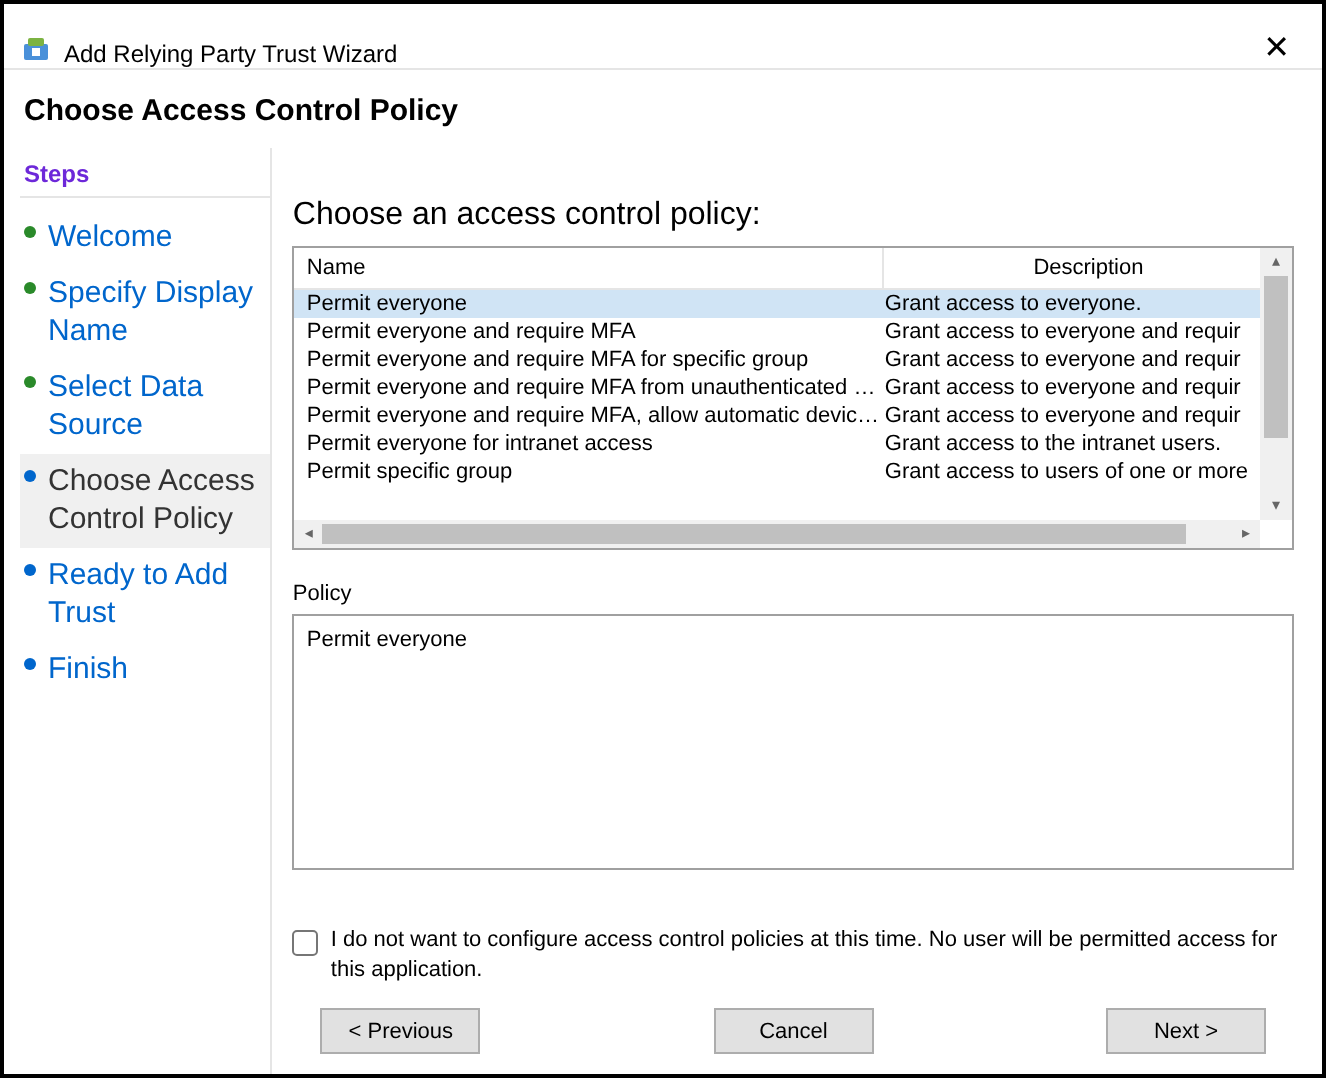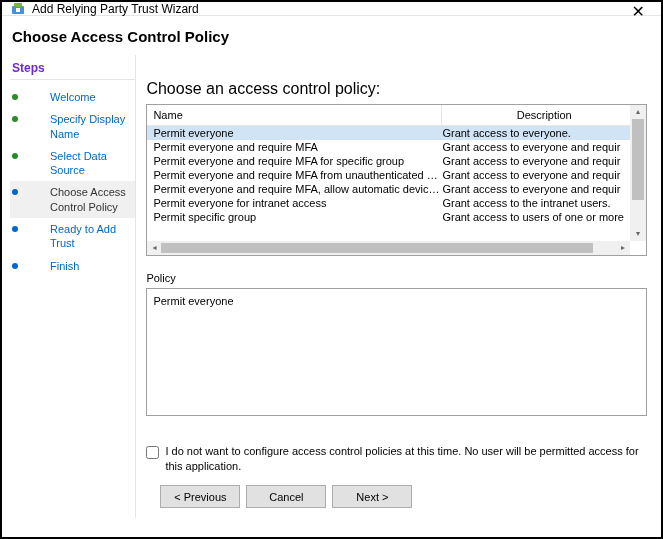--- a/index.html
+++ b/index.html
@@ -1,30 +1,30 @@
 <!DOCTYPE html>
 <html><head>
   <meta charset="utf-8">
   <style>
     * { box-sizing: border-box; margin: 0; padding: 0; font-family: 'Segoe UI', Tahoma, sans-serif; }
     body { width: 663px; height: 539px; background: #fff; border: 2px solid #000; overflow: hidden; }
     
-    .titlebar { height: 14px; display: flex; align-items: flex-start; padding: 0 8px; border-bottom: 1px solid #e5e5e5; }
+    .titlebar { height: 33px; display: flex; align-items: flex-end; padding: 0 8px; border-bottom: 1px solid #e5e5e5; }
     .titlebar .icon { width: 16px; height: 16px; margin-right: 6px; display: inline-flex; align-items: center; justify-content: center; }
     .titlebar .title { font-size: 12px; color: #000; flex: 1; }
     .titlebar .close { font-size: 16px; color: #000; cursor: pointer; padding: 0 8px; font-weight: 300; }
     
     .header { padding: 12px 10px 10px; }
     .header h1 { font-size: 15px; font-weight: bold; color: #000; }
     
     .content { display: flex; height: calc(100% - 30px - 40px - 2px); }
     
     .sidebar { width: 160px; padding: 2px 0 0 8px; border-right: 1px solid #e5e5e5; }
     .sidebar .steps-head { font-size: 12px; font-weight: bold; color: #6d28d9; margin-bottom: 6px; padding: 4px 0 4px 2px; border-bottom: 1px solid #e5e5e5; }
-    .sidebar .step { display: flex; align-items: flex-start; padding: 4px 2px; font-size: 11px; cursor: pointer; gap: 26px; }
+    .sidebar .step { display: flex; align-items: flex-start; padding: 4px 2px; font-size: 15px; cursor: pointer; }
     .sidebar .step .dot { width: 6px; height: 6px; border-radius: 50%; background: #2a8a2a; margin: 4px 6px 0 0; flex-shrink: 0; }
     .sidebar .step.done .dot { background: #2a8a2a; }
     .sidebar .step.current .dot { background: #0066cc; }
     .sidebar .step.pending .dot { background: #0066cc; }
     .sidebar .step .label { color: #0066cc; line-height: 1.3; padding-right:4px; }
     .sidebar .step.current { background: #f0f0f0; }
     .sidebar .step.current .label { color: #333; }
     
     .main { flex: 1; padding: 6px 14px 10px 10px; display: flex; flex-direction: column; }
     .main .prompt { font-size: 16px; color: #000; margin-bottom: 6px; margin-top: 19px; }
@@ -48,21 +48,21 @@
     .list-body .row .n { width: 289px; overflow: hidden; text-overflow: ellipsis; }
     .list-body .row .d { flex: 1; overflow: hidden; }
     
     .policy-label { font-size: 11px; margin: 16px 0 4px; }
     .policy-box { flex: 1; border: 1px solid #a0a0a0; padding: 6px; font-size: 11px; color: #000; }
     
     .chk-row { display: flex; align-items: flex-start; margin-top: 28px; font-size: 11px; }
     .chk-row input { margin: 2px 6px 0 0; }
     .chk-row label { line-height: 1.3; }
     
-    .footer { display: flex; justify-content: flex-start; gap: 6px; padding: 6px 14px 0; margin-top: 6px; }
+    .footer { display: flex; justify-content: space-between; gap: 6px; padding: 6px 14px 0; margin-top: 6px; }
     .footer button { font-size: 11px; padding: 4px 0; width: 80px; height: 23px; background: #e1e1e1; border: 1px solid #adadad; cursor: pointer; }
   </style>
 </head>
 <body>
 
 <div class="titlebar">
   <span class="icon">
     <svg width="16" height="16" viewBox="0 0 16 16">
         <rect x="2" y="4" width="12" height="8" fill="#4a90d9" rx="1"></rect>
         <rect x="4" y="1" width="8" height="4" fill="#7cb342" rx="1"></rect>

